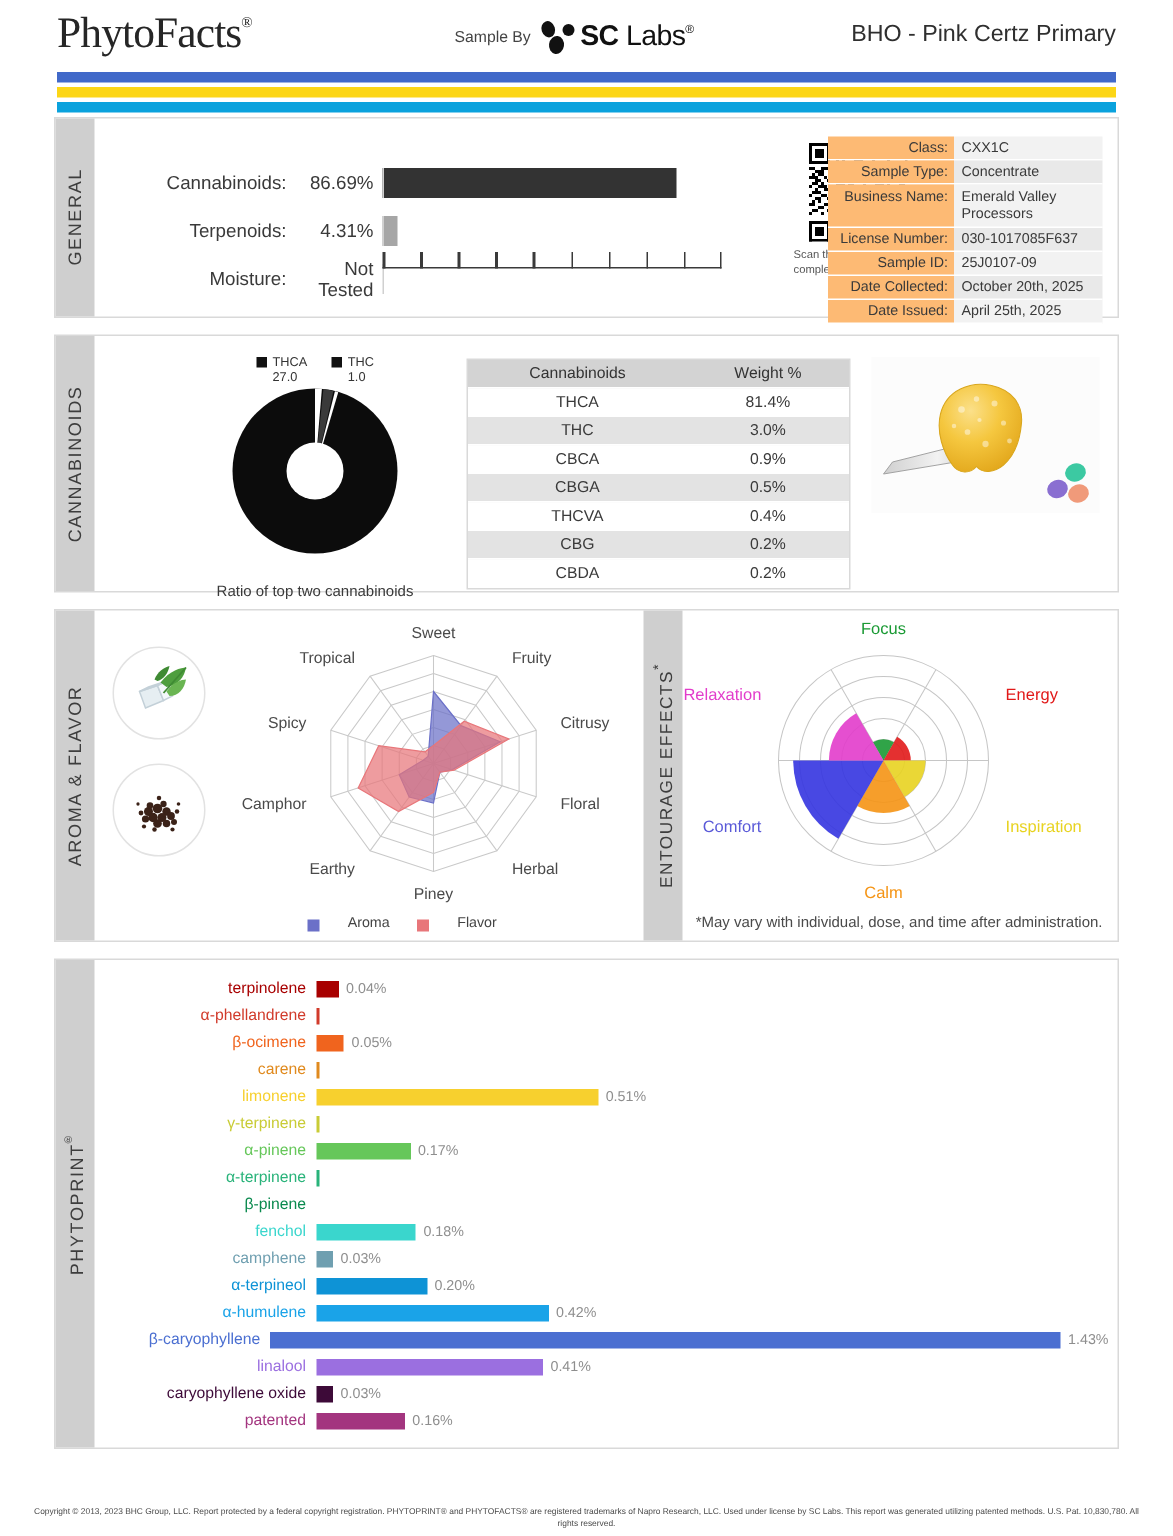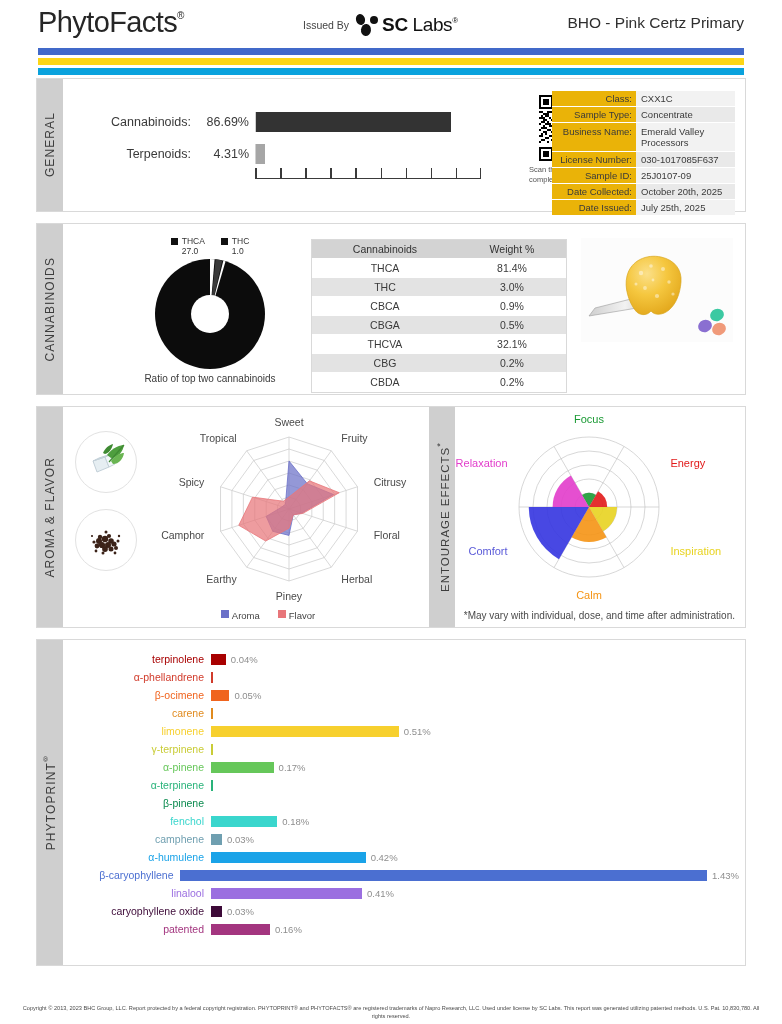--- a/index.html
+++ b/index.html
@@ -10,21 +10,21 @@
     color: #3a3a3a;
     overflow: hidden;
   }
   .page { position: relative; width: 782px; height: 1024px; padding: 0 18px; }
 
   
   .header { position: relative; height: 46px; display: flex; align-items: center; }
   .brand {
     position: absolute; left: 20px; top: 6px;
     font-size: 29px; font-weight: 400; letter-spacing: -0.6px;
-    color: #262626; font-family: Liberation Sans, sans-serif;
+    color: #262626; font-family: Liberation Serif, serif;
   }
   .brand .reg { font-size: 10px; vertical-align: 13px; }
   .powered-wrap {
     position: absolute; left: 285px; top: 14px;
     display: flex; align-items: center; gap: 7px;
   }
   .powered-by { font-size: 10.5px; color: #444; }
   .sclabs-logo { display: flex; align-items: center; gap: 4px; }
   .sclabs-mark { width: 22px; height: 22px; position: relative; }
   .sclabs-mark i {
@@ -82,38 +82,38 @@
   .axis .tk { position: absolute; bottom: 0; width: 1.5px; height: 11px; background: #3a3a3a; }
 
   .qr-block { position: absolute; left: 463px; top: 16px; width: 92px; text-align: center; }
   .qr-img { width: 66px; height: 66px; margin: 0 auto; }
   .qr-caption { font-size: 7.5px; line-height: 9.5px; color: #555; margin-top: 4px; }
 
   .info-table { position: absolute; right: 10px; top: 12px; width: 183px; font-size: 9.5px; }
   .info-row { display: flex; }
   .info-row .k {
     width: 84px; text-align: right; padding: 2px 4px 2px 2px;
-    background: #eab308; color: #3a3a3a; border-bottom: 1.5px solid #fff;
+    background: #fdba74; color: #3a3a3a; border-bottom: 1.5px solid #fff;
   }
   .info-row .v {
     flex: 1; padding: 2px 3px 2px 5px; color: #3a3a3a;
     background: #f2f2f2; border-bottom: 1.5px solid #fff;
   }
   .info-row.alt .v { background: #e9e9e9; }
   .info-row.tall .k, .info-row.tall .v { padding-top: 3px; padding-bottom: 3px; line-height: 11px; }
 
   
   #panel-cann { height: 172px; }
   .donut-block { position: absolute; left: 22px; top: 12px; width: 250px; text-align: center; }
   .donut-legend { font-size: 8.5px; color: #333; display: flex; justify-content: center; gap: 16px; margin-bottom: 2px; }
   .donut-legend .le { display: flex; gap: 4px; align-items: flex-start; }
   .donut-legend .sw { width: 7px; height: 7px; background: #111; margin-top: 2px; }
   .donut-legend .lbl { line-height: 10px; text-align: left; }
   .donut-wrap { width: 112px; height: 112px; margin: 0 auto; }
-  .donut-caption { font-size: 10px; color: #3a3a3a; margin-top: 3px; }
+  .donut-caption { font-size: 10px; color: #3a3a3a; margin-top: 19px; }
 
   .cann-table { position: absolute; left: 248px; top: 15px; width: 256px; font-size: 10.5px; }
   .cann-table .r { display: flex; border-bottom: 1px solid #fff; }
   .cann-table .r > div { padding: 3px 0; }
   .cann-table .c1 { flex: 1.35; text-align: center; }
   .cann-table .c2 { flex: 1; text-align: center; }
   .cann-table .hd { background: #d3d3d3; font-weight: 400; color: #333; }
   .cann-table .r.odd  { background: #ffffff; }
   .cann-table .r.even { background: #e3e3e3; }
   .cann-table { border: 1px solid #d9d9d9; }
@@ -130,21 +130,21 @@
   .aroma-icon {
     width: 62px; height: 62px; border-radius: 50%; border: 1px solid #e2e2e2;
     margin-bottom: 16px; display:flex; align-items:center; justify-content:center;
     overflow: hidden; background: #fff;
   }
   .radar-aroma { position: absolute; left: 88px; top: 6px; }
   .aroma-legend {
     position: absolute; left: 105px; bottom: 6px; width: 200px;
     display: flex; justify-content: center; gap: 18px; font-size: 9.5px; color: #444;
   }
-  .aroma-legend .le { display: flex; align-items: flex-start; gap: 3px; }
+  .aroma-legend .le { display: flex; align-items: flex-end; gap: 19px; }
   .aroma-legend .sw { width: 8px; height: 8px; }
 
   .ent-divider { position: absolute; left: 366px; top: 0; width: 26px; height: 100%;
     background: #cfcfcf; display:flex; align-items:center; justify-content:center;}
   .ent-divider span { writing-mode: vertical-rl; transform: rotate(180deg);
     font-size: 11.5px; letter-spacing: 1px; color: #3d3d3d; white-space: nowrap;}
   .ent-right { position: absolute; left: 370px; top: 0; right: 0; height: 100%; }
   .radar-ent { position: absolute; left: 50%; top: 8px; transform: translateX(-50%); }
   .ent-note { position: absolute; right: 10px; bottom: 6px; font-size: 10px; color: #4a4a4a; }
 
@@ -164,21 +164,21 @@
   }
 </style>
 </head>
 <body>
 
 <div class="page">
 
   <div class="header">
     <div class="brand"><span>PhytoFacts</span><span class="reg">®</span></div>
     <div class="powered-wrap">
-      <span class="powered-by">Issued By</span>
+      <span class="powered-by">Sample By</span>
       <span class="sclabs-logo">
         <span class="sclabs-mark">
             <i></i>
             <i></i>
             <i></i>
           </span>
         <span class="sclabs-text"><span>SC</span><span class="lt"> Labs</span><span class="reg">®</span></span>
       </span>
     </div>
     <div class="sample-title">BHO - Pink Certz Primary</div>
@@ -203,20 +203,28 @@
               <div class="gen-tick-zero"></div>
               <div class="gen-bar" style="width:86.69%;background:#333333"></div>
             </div>
           </div>
           <div class="gen-row">
             <div class="gen-label">Terpenoids:</div>
             <div class="gen-value">4.31%</div>
             <div class="gen-bar-track">
               <div class="gen-tick-zero"></div>
               <div class="gen-bar" style="width:4.31%;background:#a6a6a6"></div>
+            </div>
+          </div>
+          <div class="gen-row">
+            <div class="gen-label">Moisture:</div>
+            <div class="gen-value">Not Tested</div>
+            <div class="gen-bar-track">
+              <div class="gen-tick-zero"></div>
+              <div class="gen-bar" style="width:0%;background:#a6a6a6"></div>
             </div>
           </div>
         </div>
       <div class="axis">
         <div class="line"></div>
         <div id="axis-ticks">
             <div class="tk" style="left: 0%;"></div>
             <div class="tk" style="left: 11.1111%;"></div>
             <div class="tk" style="left: 22.2222%;"></div>
             <div class="tk" style="left: 33.3333%;"></div>
@@ -502,21 +510,21 @@
           <div class="info-row">
             <div class="k">Sample ID:</div>
             <div class="v">25J0107-09</div>
           </div>
           <div class="info-row alt">
             <div class="k">Date Collected:</div>
             <div class="v">October 20th, 2025</div>
           </div>
           <div class="info-row">
             <div class="k">Date Issued:</div>
-            <div class="v">July 25th, 2025</div>
+            <div class="v">April 25th, 2025</div>
           </div>
         </div>
     </div>
   </div>
 
   <div class="panel" id="panel-cann">
     <div class="side-label">
         <span>CANNABINOIDS</span>
       </div>
     <div class="panel-body">
@@ -558,21 +566,21 @@
           <div class="r odd">
             <div class="c1">CBCA</div>
             <div class="c2">0.9%</div>
           </div>
           <div class="r even">
             <div class="c1">CBGA</div>
             <div class="c2">0.5%</div>
           </div>
           <div class="r odd">
             <div class="c1">THCVA</div>
-            <div class="c2">32.1%</div>
+            <div class="c2">0.4%</div>
           </div>
           <div class="r even">
             <div class="c1">CBG</div>
             <div class="c2">0.2%</div>
           </div>
           <div class="r odd">
             <div class="c1">CBDA</div>
             <div class="c2">0.2%</div>
           </div>
         </div>
@@ -816,20 +824,27 @@
             </div>
           </div>
           <div class="terp-row">
             <div class="terp-name" style="color:#6f9fb0">camphene</div>
             <div class="terp-bar-area">
               <div class="terp-bar" style="width:11.047297297297298px;background:#6f9fb0"></div>
               <div class="terp-val">0.03%</div>
             </div>
           </div>
           <div class="terp-row">
+            <div class="terp-name" style="color:#0e93d6">α-terpineol</div>
+            <div class="terp-bar-area">
+              <div class="terp-bar" style="width:73.64864864864866px;background:#0e93d6"></div>
+              <div class="terp-val">0.20%</div>
+            </div>
+          </div>
+          <div class="terp-row">
             <div class="terp-name" style="color:#1aa3e8">α-humulene</div>
             <div class="terp-bar-area">
               <div class="terp-bar" style="width:154.66216216216216px;background:#1aa3e8"></div>
               <div class="terp-val">0.42%</div>
             </div>
           </div>
           <div class="terp-row">
             <div class="terp-name" style="color:#4b6fd1">β-caryophyllene</div>
             <div class="terp-bar-area">
               <div class="terp-bar" style="width:526.5878378378378px;background:#4b6fd1"></div>

